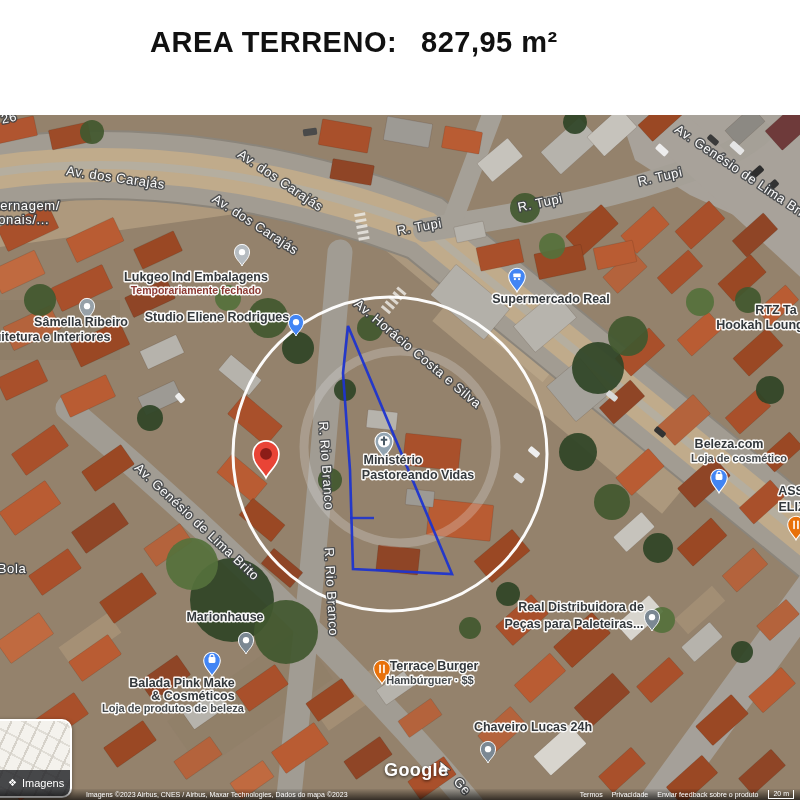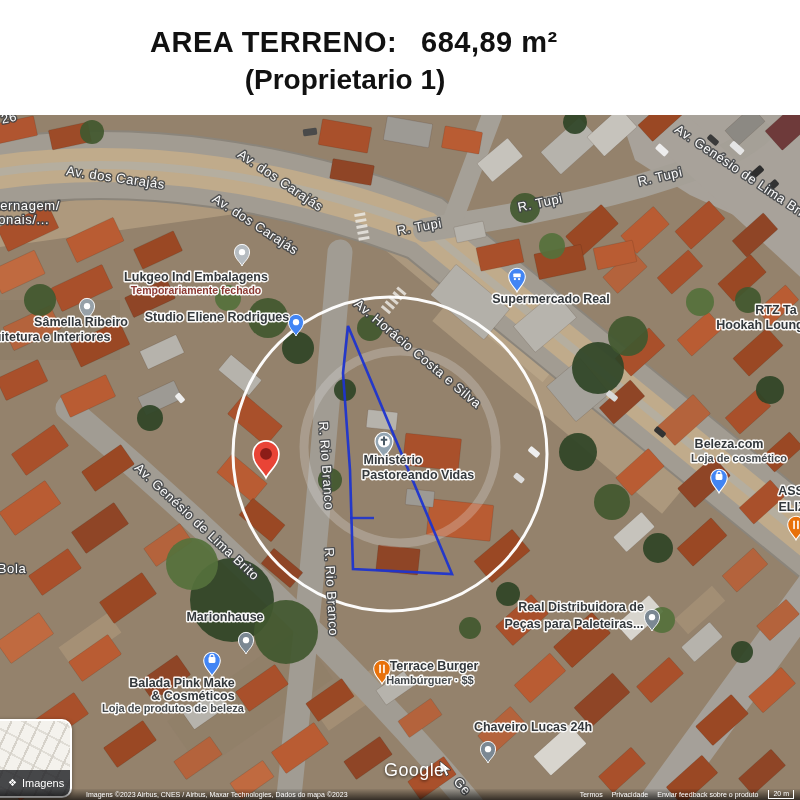--- a/index.html
+++ b/index.html
@@ -8,21 +8,21 @@
   header{position:absolute;left:0;top:0;width:800px;height:115px;background:#ffffff;}
   .h-line1{position:absolute;top:26px;left:0;width:800px;height:36px;
     font-weight:700;font-size:29px;color:#111;}
   .h-line1 .hl{position:absolute;left:150px;top:0;letter-spacing:.5px;}
   .h-line1 .hv{position:absolute;left:421px;top:0;letter-spacing:.5px;}
   .h-line2{position:absolute;top:64px;left:0;width:690px;text-align:center;
     font-weight:700;font-size:28px;color:#111;}
   .map{position:absolute;left:0;top:115px;width:800px;height:685px;overflow:hidden;background:#92826e;}
   .map svg{position:absolute;left:0;top:0;}
   svg text{paint-order:stroke;stroke-linejoin:round;font-family:"Liberation Sans",sans-serif;}
-  .gwm{position:absolute;left:384px;top:645px;color:#fff;font-size:18px;font-weight:400;
+  .gwm{position:absolute;left:384px;top:645px;color:#fff;font-size:18px;font-weight:700;
     letter-spacing:.4px;text-shadow:0 1px 3px rgba(0,0,0,.7);}
   .layers{position:absolute;left:-18px;top:604px;width:86px;height:75px;border-radius:10px;
     border:2px solid #fff;overflow:hidden;background:#f1efe9;box-shadow:0 1px 4px rgba(0,0,0,.4);}
   .layers-preview{position:absolute;inset:0;background:
     repeating-linear-gradient(115deg,rgba(180,175,165,0) 0 11px,#d6d2ca 11px 13px),
     repeating-linear-gradient(28deg,rgba(190,186,178,0) 0 15px,#e0ddd6 15px 17px),#f4f2ed;}
   .layers-bar{position:absolute;left:0;right:0;bottom:0;height:26px;background:rgba(32,33,36,.82);
     color:#fff;font-size:11px;display:flex;align-items:center;gap:5px;padding-left:24px;}
   .layers-ic{font-size:10px;line-height:1;}
   .attr{position:absolute;left:0;bottom:0;width:800px;height:11px;
@@ -33,23 +33,22 @@
   .attr-scale{border-left:1px solid #fff;border-right:1px solid #fff;border-bottom:1px solid #fff;
     padding:0 4px 1px 4px;line-height:7px;}
 </style>
 </head>
 <body>
 
 <div class="page">
   <header>
     <div class="h-line1">
       <span class="hl">AREA TERRENO:</span>
-      <span class="hv">684,89 m²</span>
+      <span class="hv">827,95 m²</span>
     </div>
-    <div class="h-line2">(Proprietario 1)</div>
   </header>
 
   <div class="map">
     <svg id="map-svg" width="800" height="685" viewBox="0 115 800 685">
         <rect x="0" y="115" width="800" height="685" fill="#94826c"></rect>
         <rect x="-10" y="194" width="260" height="36" fill="#c2ad8c" opacity="0.55" transform="rotate(-8 120 212)"></rect>
         <rect x="410" y="382" width="300" height="40" fill="#c3ae8e" opacity="0.5" transform="rotate(40 560 402)"></rect>
         <rect x="358" y="285" width="220" height="30" fill="#c8b494" opacity="0.45" transform="rotate(40 468 300)"></rect>
         <rect x="60" y="628" width="60" height="24" fill="#bfa685" opacity="0.4" transform="rotate(-35 90 640)"></rect>
         <rect x="675" y="600" width="50" height="20" fill="#b7a183" opacity="0.4" transform="rotate(-42 700 610)"></rect>

